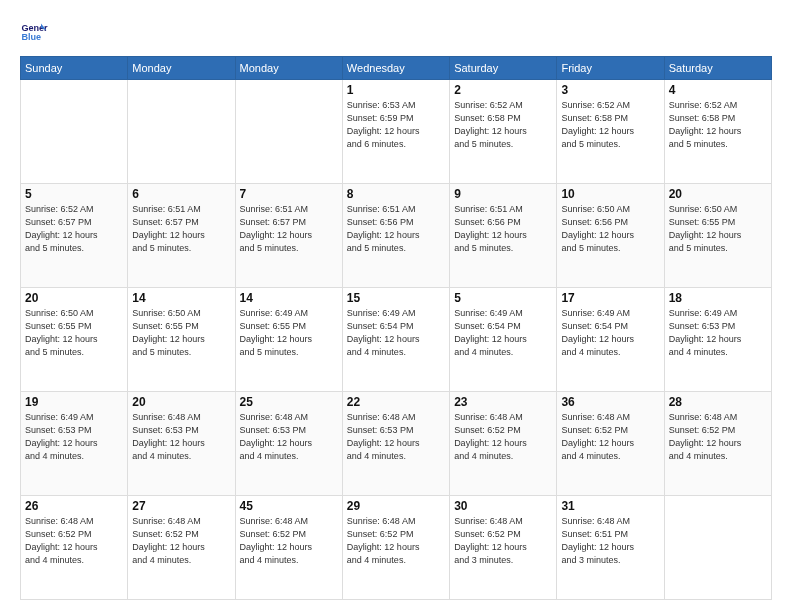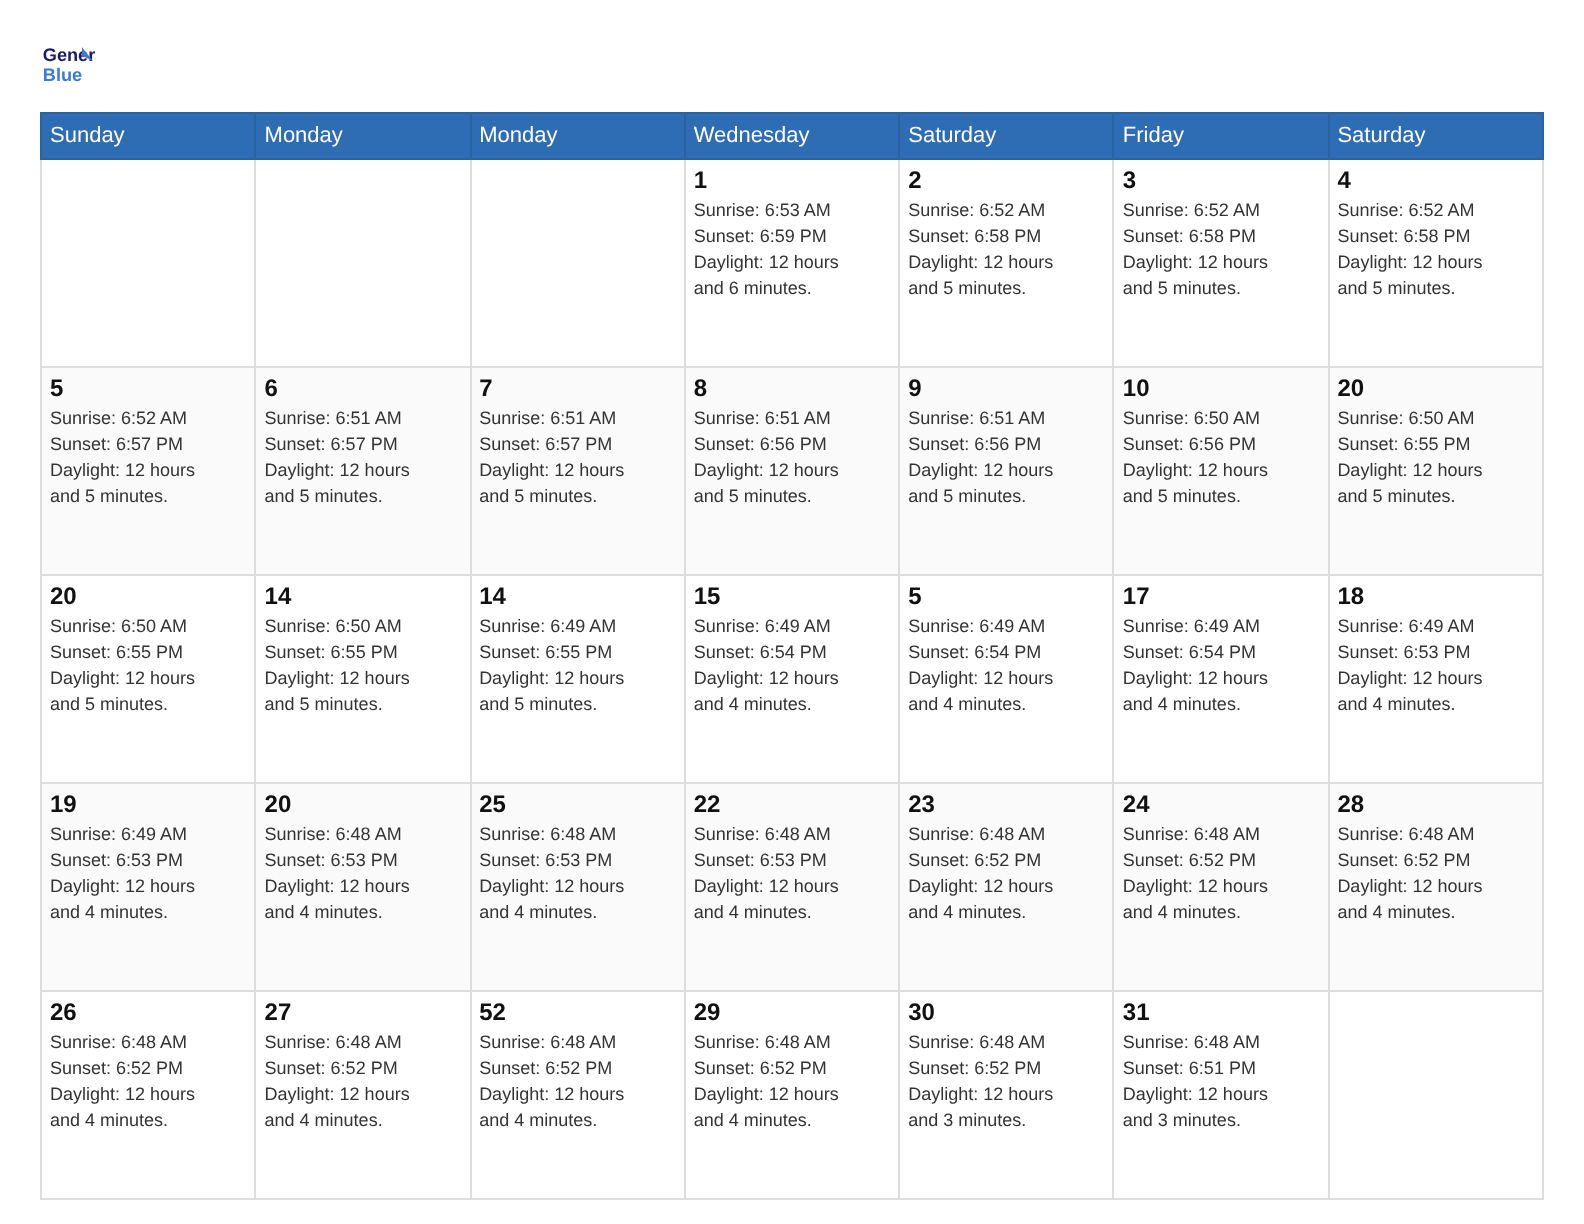--- a/index.html
+++ b/index.html
@@ -291,21 +291,21 @@
 and 4 minutes.</div>
           </td>
           <td>
             <span class="day-num">23</span>
             <div class="day-info" style="white-space: pre-line;">Sunrise: 6:48 AM
 Sunset: 6:52 PM
 Daylight: 12 hours
 and 4 minutes.</div>
           </td>
           <td>
-            <span class="day-num">24</span>
+            <span class="day-num">36</span>
             <div class="day-info" style="white-space: pre-line;">Sunrise: 6:48 AM
 Sunset: 6:52 PM
 Daylight: 12 hours
 and 4 minutes.</div>
           </td>
           <td>
             <span class="day-num">28</span>
             <div class="day-info" style="white-space: pre-line;">Sunrise: 6:48 AM
 Sunset: 6:52 PM
 Daylight: 12 hours
@@ -321,21 +321,21 @@
 and 4 minutes.</div>
           </td>
           <td>
             <span class="day-num">27</span>
             <div class="day-info" style="white-space: pre-line;">Sunrise: 6:48 AM
 Sunset: 6:52 PM
 Daylight: 12 hours
 and 4 minutes.</div>
           </td>
           <td>
-            <span class="day-num">52</span>
+            <span class="day-num">45</span>
             <div class="day-info" style="white-space: pre-line;">Sunrise: 6:48 AM
 Sunset: 6:52 PM
 Daylight: 12 hours
 and 4 minutes.</div>
           </td>
           <td>
             <span class="day-num">29</span>
             <div class="day-info" style="white-space: pre-line;">Sunrise: 6:48 AM
 Sunset: 6:52 PM
 Daylight: 12 hours

